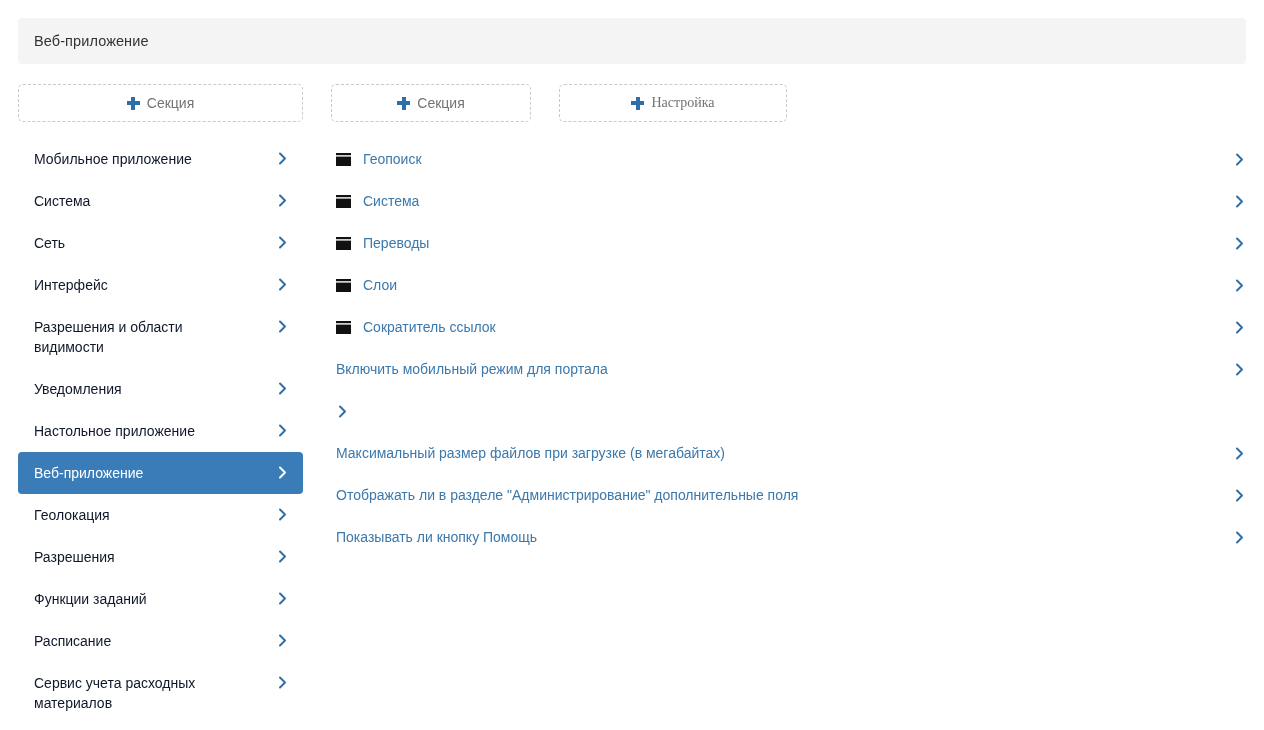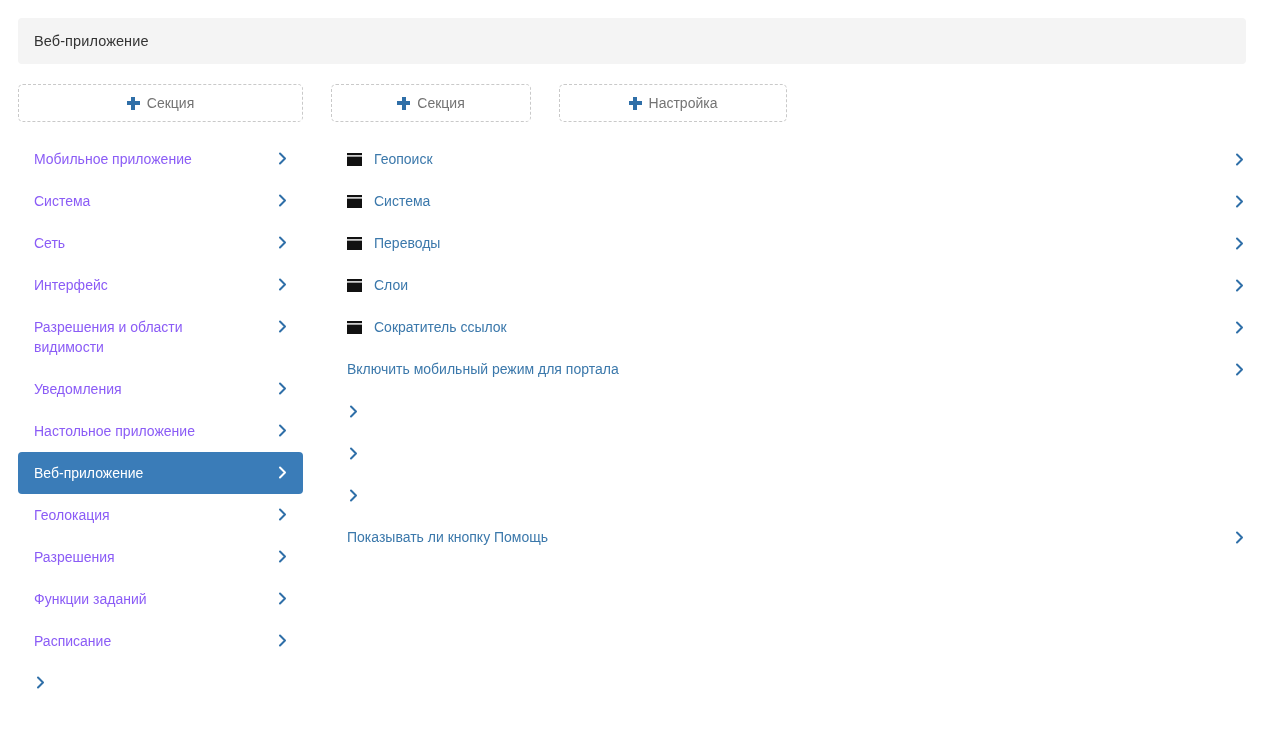--- a/index.html
+++ b/index.html
@@ -47,21 +47,21 @@
     align-items: center;
     justify-content: center;
     cursor: pointer;
     box-sizing: border-box;
     font-size: 14px;
     color: #737373;
     user-select: none;
   }
   .action-btn.w-section { width: 285px; }
   .action-btn.w-folder  { width: 200px; }
-  .action-btn.w-setting { width: 228px; }
+  .action-btn.w-setting { width: 228px; font-family: Liberation Serif, serif; }
   .plus-icon {
     display: inline-block;
     width: 13px;
     height: 13px;
     position: relative;
     margin-right: 7px;
   }
   .plus-icon::before,
   .plus-icon::after {
     content: "";
@@ -91,21 +91,21 @@
   }
   .sidebar-item {
     display: flex;
     align-items: flex-start;
     justify-content: space-between;
     min-height: 42px;
     padding: 0 14px 0 16px;
     box-sizing: border-box;
     border-radius: 4px;
     cursor: pointer;
-    color: #8b5cf6;
+    color: #0f172a;
     font-size: 14px;
   }
   .sidebar-item .si-label {
     padding: 11px 0;
     line-height: 20px;
     max-width: 218px;
   }
   .sidebar-item.active {
     background: #3a7cb8;
     color: #ffffff;
@@ -114,21 +114,21 @@
     width: 13px;
     height: 13px;
     flex: 0 0 13px;
     margin-top: 14px;
   }
   .chev svg { display: block; width: 13px; height: 13px; }
 
   
   .main-list {
     flex: 1 1 auto;
-    margin-left: 44px;
+    margin-left: 33px;
     margin-right: 18px;
   }
   .list-row {
     display: flex;
     align-items: center;
     justify-content: space-between;
     height: 42px;
     cursor: pointer;
     color: #3b78ab;
     font-size: 14px;
@@ -276,20 +276,21 @@
     <div class="sidebar-item">
       <span class="si-label">Расписание</span>
       <span class="chev">
         <svg viewBox="0 0 13 13">
             <path d="M4 1.5 L9 6.5 L4 11.5" fill="none" stroke="#2f6fa8" stroke-width="2" stroke-linecap="round" stroke-linejoin="round"></path>
           </svg>
       </span>
     </div>
 
     <div class="sidebar-item">
+      <span class="si-label">Сервис учета расходных материалов</span>
       <span class="chev">
         <svg viewBox="0 0 13 13">
             <path d="M4 1.5 L9 6.5 L4 11.5" fill="none" stroke="#2f6fa8" stroke-width="2" stroke-linecap="round" stroke-linejoin="round"></path>
           </svg>
       </span>
     </div>
 
   </div>
 
   <div class="main-list">
@@ -393,28 +394,34 @@
 
     <div class="list-row">
       <span class="chev" style="margin-top:0">
         <svg viewBox="0 0 13 13">
             <path d="M4 1.5 L9 6.5 L4 11.5" fill="none" stroke="#2f6fa8" stroke-width="2" stroke-linecap="round" stroke-linejoin="round"></path>
           </svg>
       </span>
     </div>
 
     <div class="list-row">
-      <span class="chev" style="margin-top:0">
-        <svg viewBox="0 0 13 13">
-            <path d="M4 1.5 L9 6.5 L4 11.5" fill="none" stroke="#2f6fa8" stroke-width="2" stroke-linecap="round" stroke-linejoin="round"></path>
-          </svg>
-      </span>
-    </div>
-
-    <div class="list-row">
+      <span class="row-left row-indent">
+        <span class="row-label">Максимальный размер файлов при загрузке (в мегабайтах)</span>
+      </span>
+      <span class="chev" style="margin-top:0">
+        <svg viewBox="0 0 13 13">
+            <path d="M4 1.5 L9 6.5 L4 11.5" fill="none" stroke="#2f6fa8" stroke-width="2" stroke-linecap="round" stroke-linejoin="round"></path>
+          </svg>
+      </span>
+    </div>
+
+    <div class="list-row">
+      <span class="row-left row-indent">
+        <span class="row-label">Отображать ли в разделе "Администрирование" дополнительные поля</span>
+      </span>
       <span class="chev" style="margin-top:0">
         <svg viewBox="0 0 13 13">
             <path d="M4 1.5 L9 6.5 L4 11.5" fill="none" stroke="#2f6fa8" stroke-width="2" stroke-linecap="round" stroke-linejoin="round"></path>
           </svg>
       </span>
     </div>
 
     <div class="list-row">
       <span class="row-left row-indent">
         <span class="row-label">Показывать ли кнопку Помощь</span>

